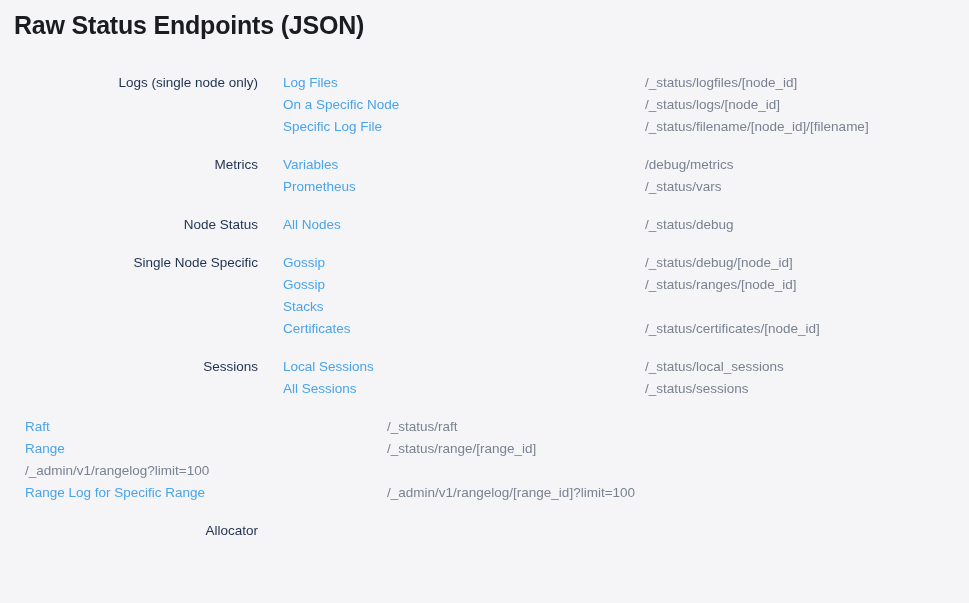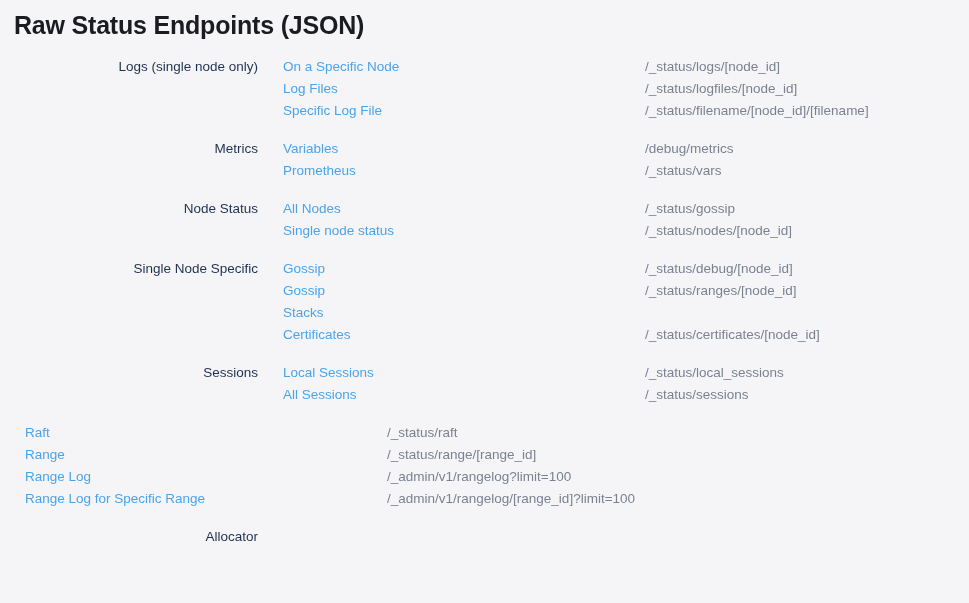--- a/index.html
+++ b/index.html
@@ -21,21 +21,21 @@
   .page-title {
     margin: 0;
     padding: 13px 0 0 14px;
     font-size: 25px;
     font-weight: 700;
     letter-spacing: -0.2px;
     color: var(--title);
     line-height: 24px;
   }
   .sections {
-    margin-top: 19px;
+    margin-top: 35px;
   }
   .section {
     display: flex;
     align-items: flex-start;
     margin-bottom: 16px;
   }
   .category {
     width: 258px;
     flex: 0 0 258px;
     text-align: right;
@@ -67,26 +67,26 @@
 </head>
 <body>
 
 <h1 class="page-title">Raw Status Endpoints (JSON)</h1>
 
 <div class="sections">
     <div class="section">
       <div class="category">Logs (single node only)</div>
       <div class="rows">
         <div class="row">
+          <a class="link" href="#">Log Files</a>
+          <div class="path">/_status/logfiles/[node_id]</div>
+        </div>
+        <div class="row">
           <a class="link" href="#">On a Specific Node</a>
           <div class="path">/_status/logs/[node_id]</div>
-        </div>
-        <div class="row">
-          <a class="link" href="#">Log Files</a>
-          <div class="path">/_status/logfiles/[node_id]</div>
         </div>
         <div class="row">
           <a class="link" href="#">Specific Log File</a>
           <div class="path">/_status/filename/[node_id]/[filename]</div>
         </div>
       </div>
     </div>
     <div class="section">
       <div class="category">Metrics</div>
       <div class="rows">
@@ -98,25 +98,21 @@
           <a class="link" href="#">Prometheus</a>
           <div class="path">/_status/vars</div>
         </div>
       </div>
     </div>
     <div class="section">
       <div class="category">Node Status</div>
       <div class="rows">
         <div class="row">
           <a class="link" href="#">All Nodes</a>
-          <div class="path">/_status/gossip</div>
-        </div>
-        <div class="row">
-          <a class="link" href="#">Single node status</a>
-          <div class="path">/_status/nodes/[node_id]</div>
+          <div class="path">/_status/debug</div>
         </div>
       </div>
     </div>
     <div class="section">
       <div class="category">Single Node Specific</div>
       <div class="rows">
         <div class="row">
           <a class="link" href="#">Gossip</a>
           <div class="path">/_status/debug/[node_id]</div>
         </div>
@@ -150,21 +146,20 @@
       <div class="rows">
         <div class="row">
           <a class="link" href="#">Raft</a>
           <div class="path">/_status/raft</div>
         </div>
         <div class="row">
           <a class="link" href="#">Range</a>
           <div class="path">/_status/range/[range_id]</div>
         </div>
         <div class="row">
-          <a class="link" href="#">Range Log</a>
           <div class="path">/_admin/v1/rangelog?limit=100</div>
         </div>
         <div class="row">
           <a class="link" href="#">Range Log for Specific Range</a>
           <div class="path">/_admin/v1/rangelog/[range_id]?limit=100</div>
         </div>
       </div>
     </div>
     <div class="section">
       <div class="category">Allocator</div>

